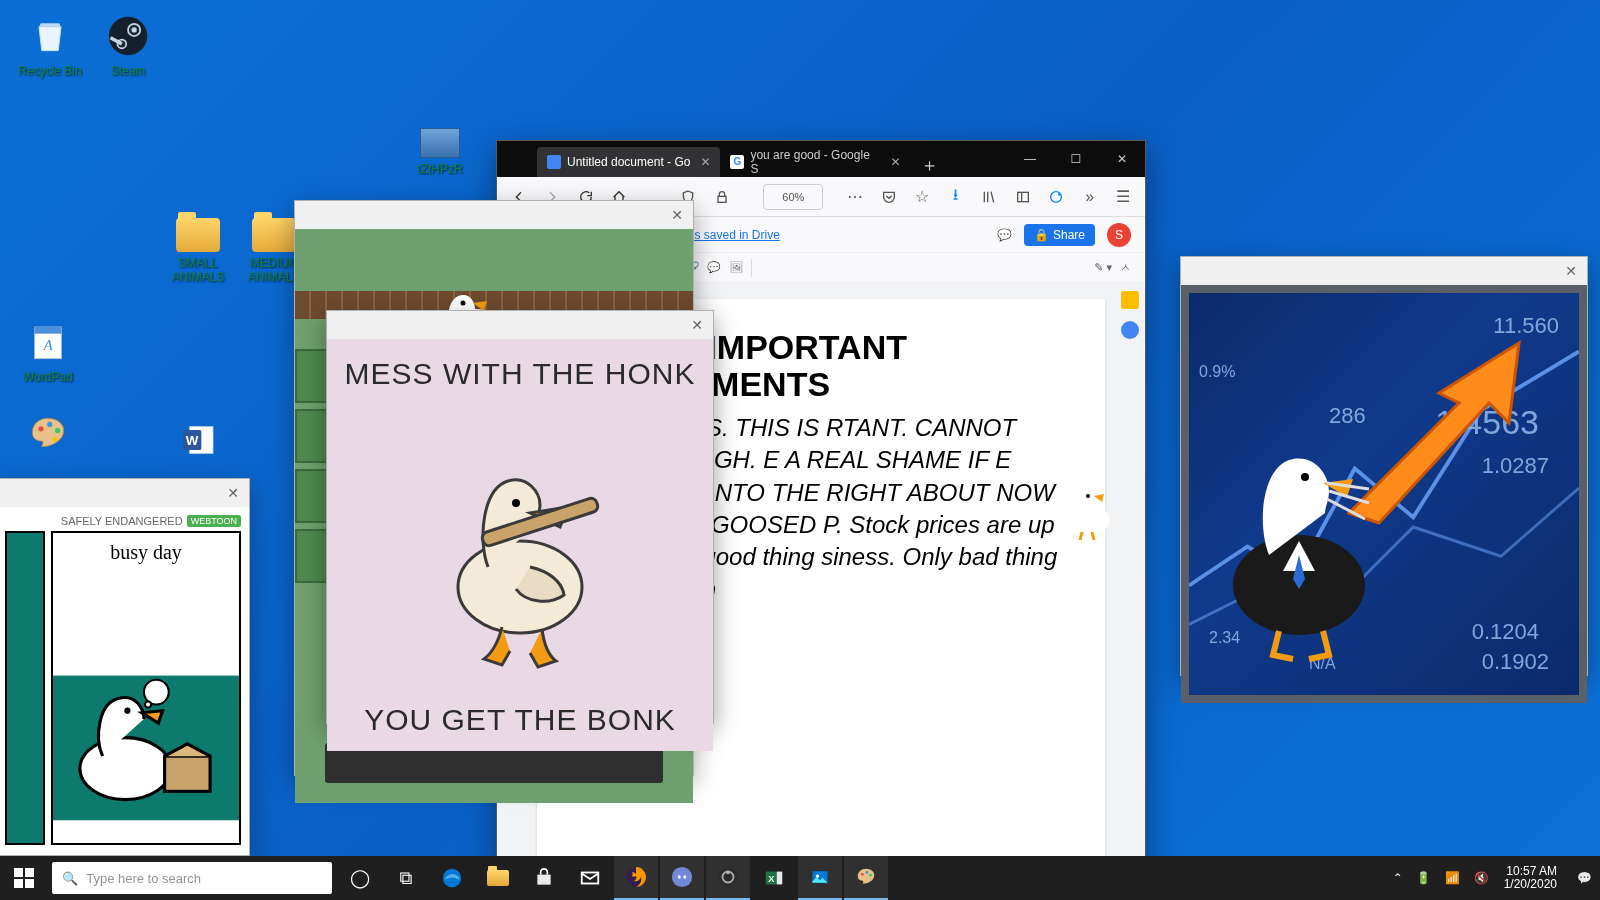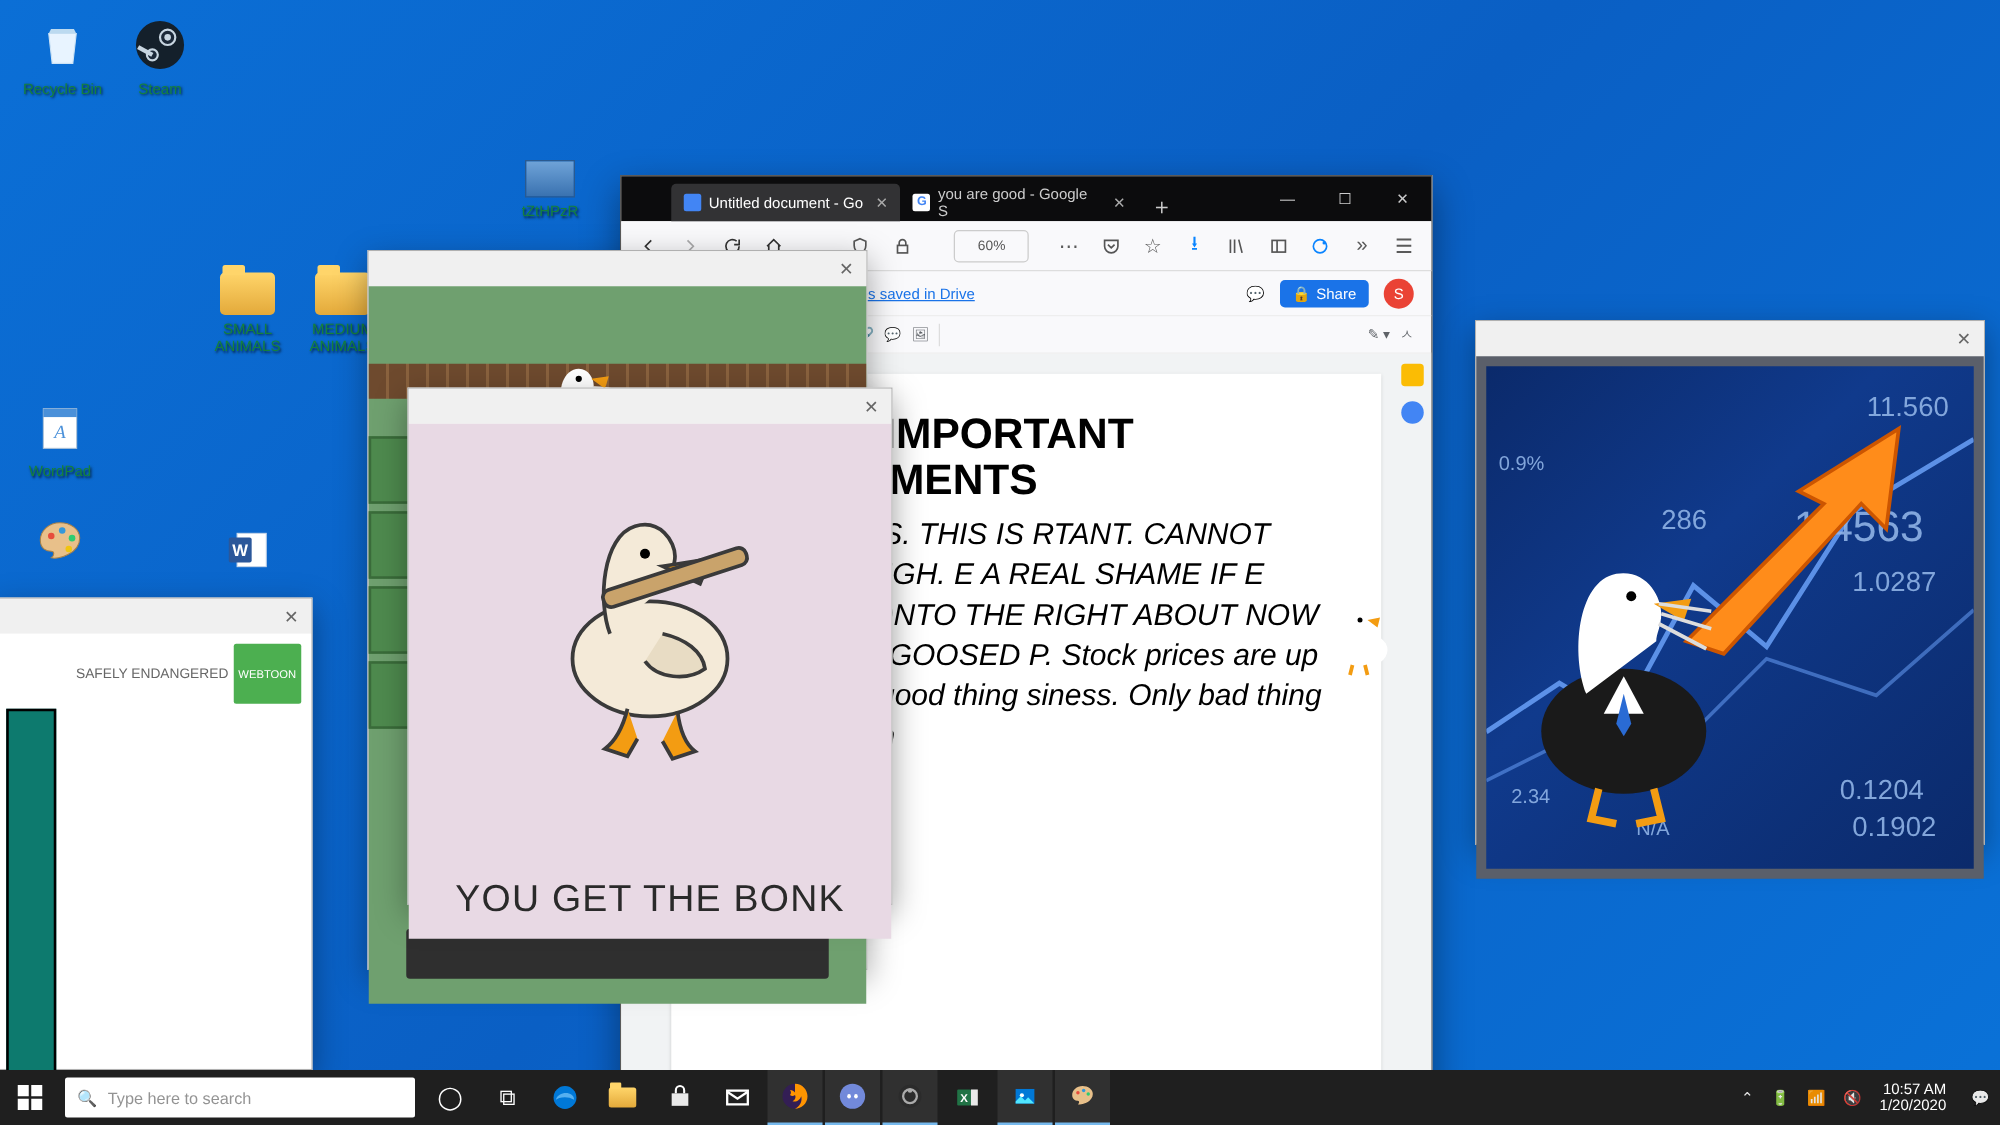--- a/index.html
+++ b/index.html
@@ -59,21 +59,21 @@
   .goose-svg { width:220px; height:260px; }
 
   .stonks { background:#5a5f6a; width:100%; height:100%; padding:8px; }
   .stonks-inner { width:100%; height:100%; background:linear-gradient(135deg,#0b2a6b,#103a8c 40%,#0b2a6b); position:relative; overflow:hidden; }
   .ticker { position:absolute; color:#8fb3e6; font-size:22px; font-family:"Arial"; opacity:.9; }
   .honks-label { position:absolute; right:14px; bottom:90px; font-size:46px; font-weight:bold; color:#fff; text-shadow:0 0 6px #fff, 0 0 12px #9cf; font-family:"Arial Black", Arial; }
   .arrow { position:absolute; right:20px; top:40px; }
 
   .comic { background:#fff; width:100%; height:calc(100% - 28px); padding:8px; }
   .comic .hdr { font-size:11px; color:#666; text-align:right; margin-bottom:4px; display:flex; justify-content:flex-end; align-items:center; gap:4px;}
-  .comic .hdr .tag { background:#4caf50; color:#fff; font-size:9px; padding:19px 4px; border-radius:2px;}
+  .comic .hdr .tag { background:#4caf50; color:#fff; font-size:9px; padding:1px 4px; border-radius:2px;}
   .panels { display:flex; gap:6px; height:calc(100% - 18px); }
   .panel { border:2px solid #000; background:#0d7a6e; position:relative; }
   .panel.p1 { width:40px; }
   .panel.p2 { flex:1; background:#fff; }
   .caption-box { position:absolute; top:6px; left:6px; right:6px; background:#fff; font-family:"Comic Sans MS", cursive; font-size:20px; text-align:center; padding:2px 4px; }
 
   
   .taskbar { position:absolute; left:0; right:0; bottom:0; height:44px; background:#1f1f1f; display:flex; align-items:center; color:#fff; }
   .taskbar .start { width:48px; height:44px; display:flex; align-items:center; justify-content:center; cursor:pointer; }
   .taskbar .search { flex:0 0 280px; height:32px; background:#fff; color:#666; font-size:13px; display:flex; align-items:center; padding:0 10px; gap:8px; margin-left:4px; border-radius:2px; }
@@ -335,20 +335,21 @@
       </div>
     <div class="bottom-strip"></div>
   </div>
 </div>
 
 <div class="win" style="left:326px; top:310px; width:388px; height:414px;">
   <div class="titlebar">
     <div class="x">✕</div>
   </div>
   <div class="honk-card">
+    <div class="t">MESS WITH THE HONK</div>
     <svg class="goose-svg" viewBox="0 0 220 260">
       <ellipse cx="110" cy="170" rx="62" ry="46" fill="#f4ead8" stroke="#3a3a3a" stroke-width="3"></ellipse>
       <path d="M78 150c-10-26-6-78 20-86 20-6 32 12 32 24 0 8-4 14-4 20" fill="#f4ead8" stroke="#3a3a3a" stroke-width="3"></path>
       <path d="M120 96l38-6-8 20z" fill="#f39c12" stroke="#3a3a3a" stroke-width="3"></path>
       <circle cx="106" cy="86" r="4" fill="#000"></circle>
       <rect x="70" y="98" width="120" height="14" rx="6" fill="#c9a36b" stroke="#3a3a3a" stroke-width="3" transform="rotate(-18 130 105)"></rect>
       <path d="M92 210c-4 16-10 26-18 32l18 6 8-14M132 212c2 16 6 26 14 32l-18 6-8-14" fill="#f39c12" stroke="#3a3a3a" stroke-width="3"></path>
       <path d="M120 150c18 4 32 14 34 28-14 10-38 8-48-6" fill="#e8dcc4" stroke="#3a3a3a" stroke-width="3"></path>
     </svg>
     <div class="t">YOU GET THE BONK</div>
@@ -395,20 +396,34 @@
   <div class="titlebar">
     <div class="x">✕</div>
   </div>
   <div class="comic">
     <div class="hdr">
       <span>SAFELY ENDANGERED</span>
       <span class="tag">WEBTOON</span>
     </div>
     <div class="panels">
       <div class="panel p1"></div>
+      <div class="panel p2">
+        <div class="caption-box">busy day</div>
+        <svg style="position:absolute; bottom:0; left:0;" width="100%" height="75%" viewBox="0 0 180 180">
+          <rect x="0" y="40" width="180" height="140" fill="#0d7a6e"></rect>
+          <ellipse cx="70" cy="130" rx="44" ry="30" fill="#fff" stroke="#000" stroke-width="3"></ellipse>
+          <path d="M48 118c-8-18-4-52 16-56 16-4 24 10 24 20" fill="#fff" stroke="#000" stroke-width="3"></path>
+          <path d="M86 76l20-2-4 12z" fill="#f39c12" stroke="#000" stroke-width="3"></path>
+          <circle cx="72" cy="74" r="3" fill="#000"></circle>
+          <circle cx="100" cy="56" r="12" fill="#fff" stroke="#000" stroke-width="2"></circle>
+          <circle cx="92" cy="68" r="3" fill="#fff" stroke="#000" stroke-width="2"></circle>
+          <rect x="108" y="118" width="44" height="34" fill="#c9a36b" stroke="#000" stroke-width="3"></rect>
+          <path d="M108 118l22-12 22 12" fill="#d9b87c" stroke="#000" stroke-width="3"></path>
+        </svg>
+      </div>
     </div>
   </div>
 </div>
 
 <div class="taskbar">
   <div class="start">
     <svg width="20" height="20" viewBox="0 0 20 20">
         <rect x="0" y="0" width="9" height="9" fill="#fff"></rect>
         <rect x="11" y="0" width="9" height="9" fill="#fff"></rect>
         <rect x="0" y="11" width="9" height="9" fill="#fff"></rect>

